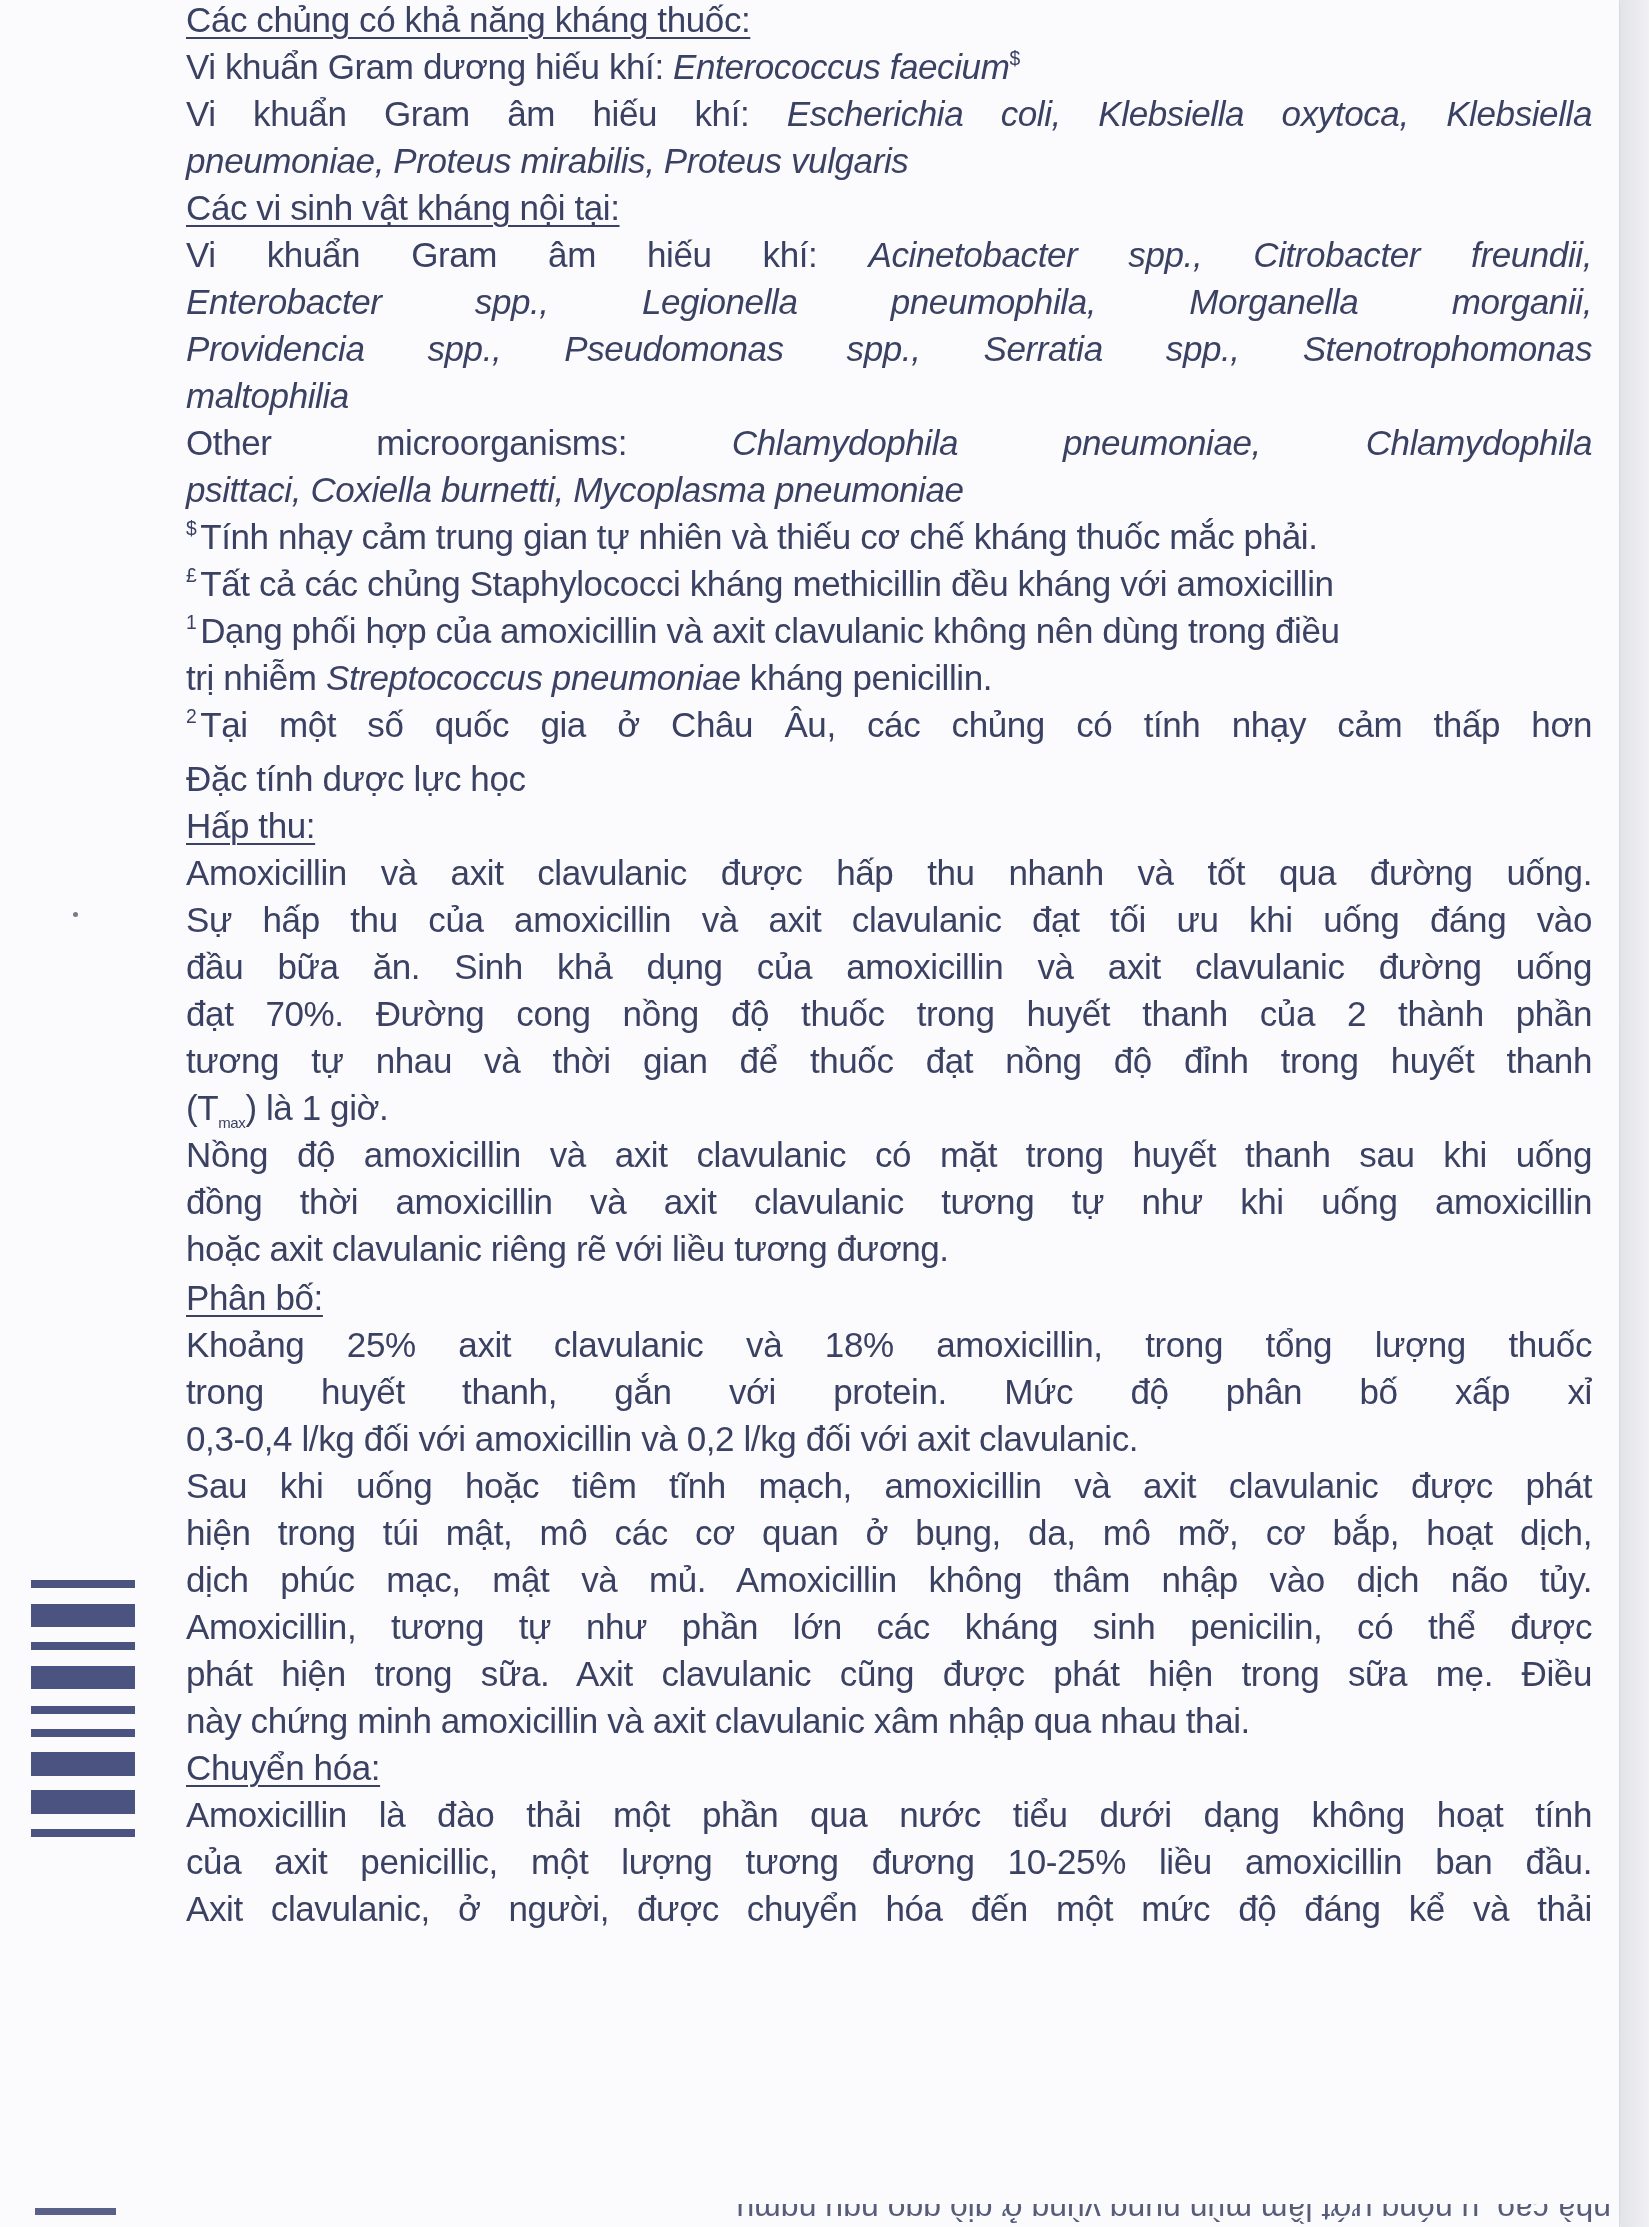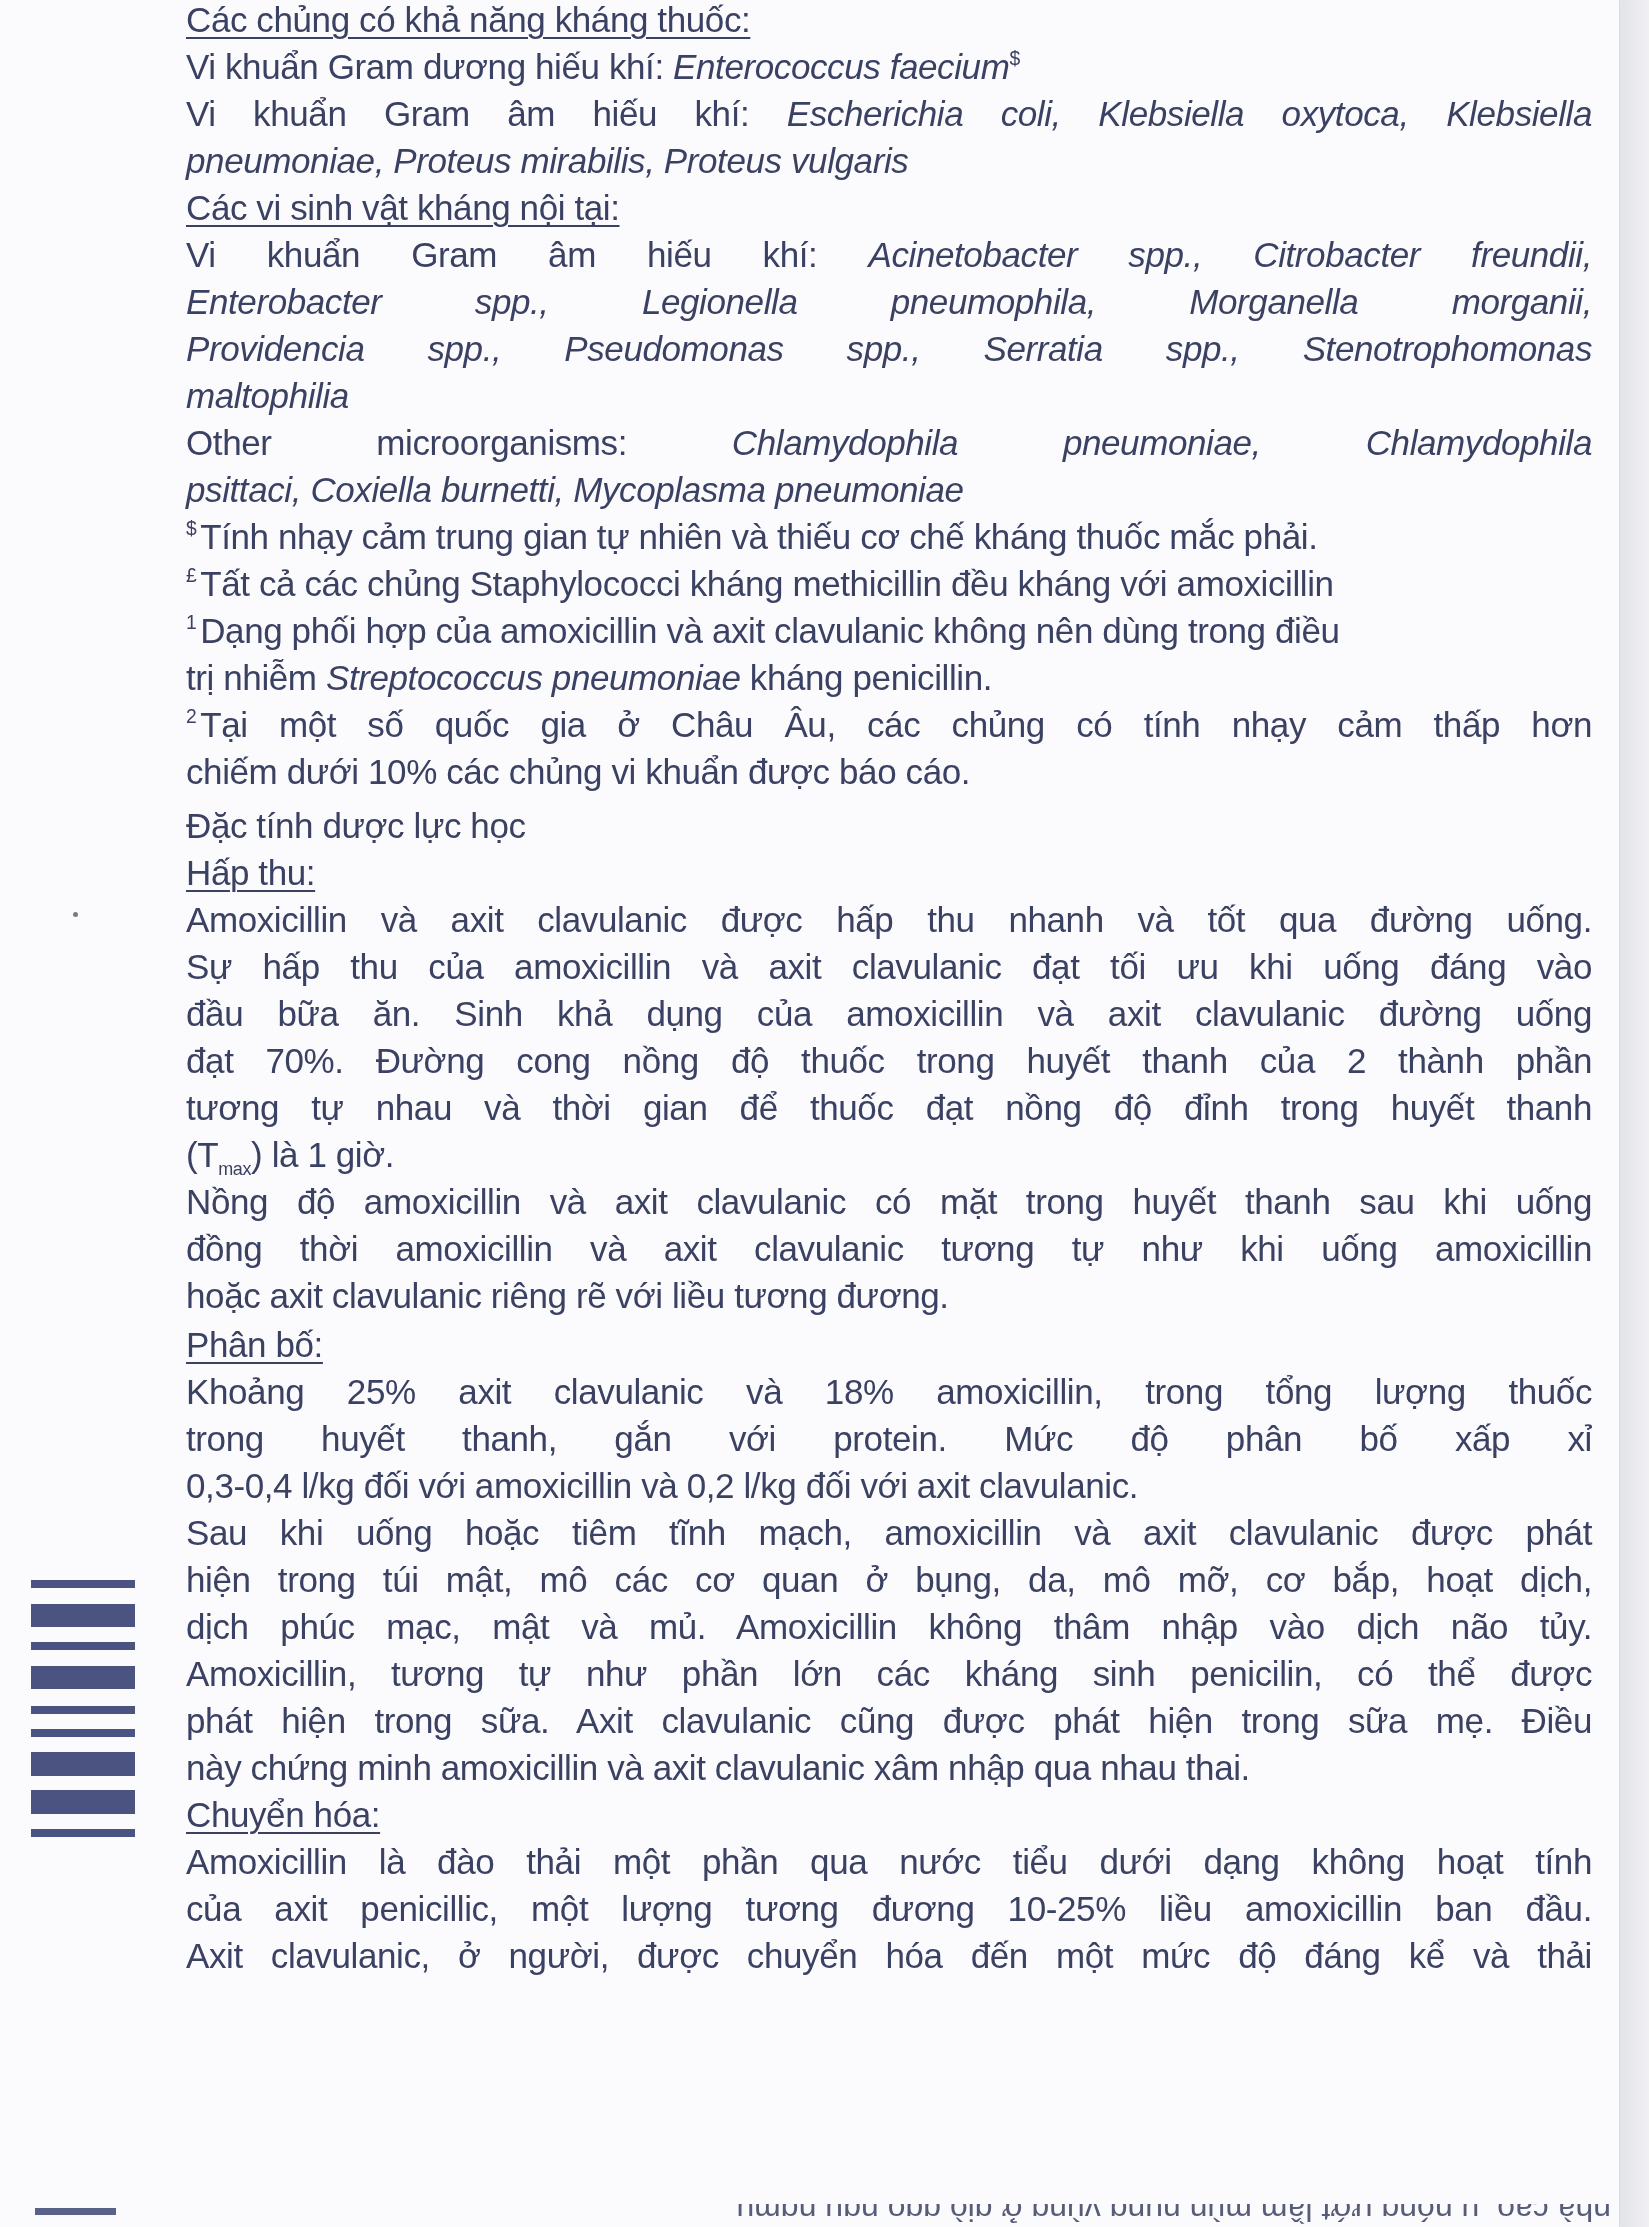--- a/index.html
+++ b/index.html
@@ -35,21 +35,21 @@
       font-size: 35px;
       line-height: 47px;
       letter-spacing: -0.4px;
     }
     .line { white-space: nowrap; height: 47px; }
     .just { text-align: justify; text-align-last: justify; white-space: normal; }
     .u { text-decoration: underline; text-decoration-thickness: 1.9px; text-underline-offset: 5.2px; }
     .b { font-weight: normal; }
     i { font-style: italic; }
     sup { font-size: 19.3px; line-height: 0; vertical-align: 14px; margin-right: 3.9px; }
-    sub { font-size: 18px; line-height: 0; vertical-align: -7.7px; }
+    sub { font-size: 15px; line-height: 0; vertical-align: -7.7px; }
     .pharma-code { position: absolute; left: 31px; top: 1579px; width: 104px; }
     .bar { position: absolute; left: 0; width: 104px; background: #4b5480; }
     .bottom-bar { position: absolute; left: 35px; top: 2208px; width: 81px; height: 7px; background: #5a6189; }
     .bleed {
       position: absolute;
       left: 193px; top: 2191px;
       width: 1418px;
       color: #3b4163;
       font-size: 32px;
       transform: rotate(180deg);
@@ -111,21 +111,20 @@
   </div>
   <div class="line">
     <sup>1</sup><span>Dạng phối hợp của amoxicillin và axit clavulanic không nên dùng trong điều</span>
   </div>
   <div class="line">
     <span>trị nhiễm </span><i>Streptococcus pneumoniae</i><span> kháng penicillin.</span>
   </div>
   <div class="line just">
     <sup>2</sup><span>Tại một số quốc gia ở Châu Âu, các chủng có tính nhạy cảm thấp hơn</span>
   </div>
-  <div class="line"><span>chiếm dưới 10% các chủng vi khuẩn được báo cáo.</span></div>
 
   <div class="line" style="margin-top:6.4px"><span class="b">Đặc tính dược lực học</span></div>
   <div class="line"><span class="u">Hấp thu:</span></div>
   <div class="line just"><span>Amoxicillin và axit clavulanic được hấp thu nhanh và tốt qua đường uống.</span></div>
   <div class="line just"><span>Sự hấp thu của amoxicillin và axit clavulanic đạt tối ưu khi uống đáng vào</span></div>
   <div class="line just"><span>đầu bữa ăn. Sinh khả dụng của amoxicillin và axit clavulanic đường uống</span></div>
   <div class="line just"><span>đạt 70%. Đường cong nồng độ thuốc trong huyết thanh của 2 thành phần</span></div>
   <div class="line just"><span>tương tự nhau và thời gian để thuốc đạt nồng độ đỉnh trong huyết thanh</span></div>
   <div class="line">
     <span>(T</span><sub>max</sub><span>) là 1 giờ.</span>

